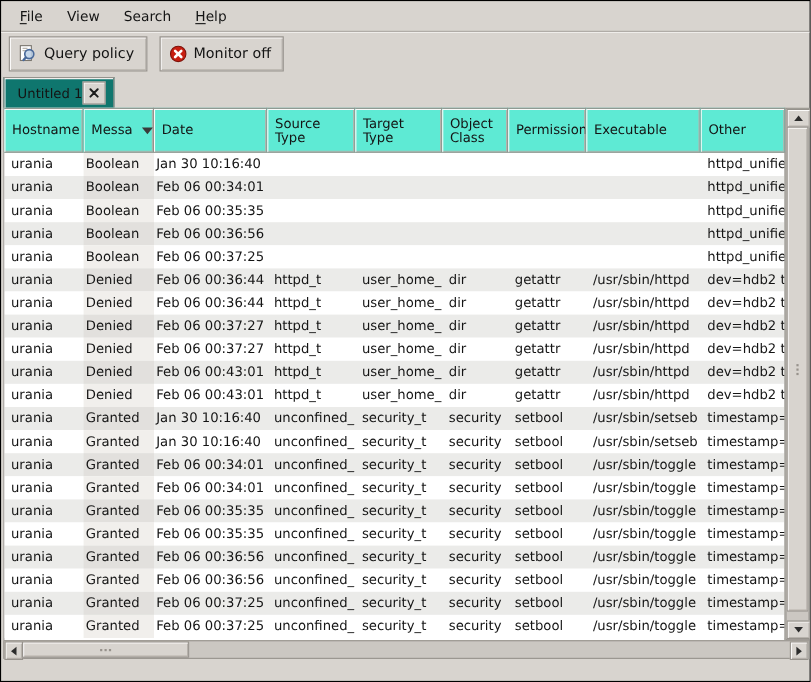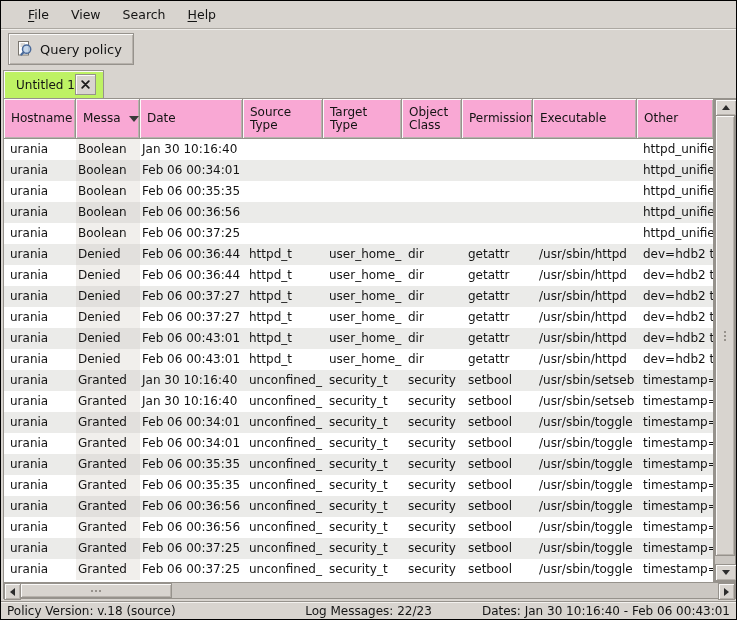--- a/index.html
+++ b/index.html
@@ -4,42 +4,42 @@
 <style>
   html,body{margin:0;padding:0;background:#888;}
   .window{
     position:relative;width:737px;height:620px;box-sizing:border-box;
     background:#d8d4cf;border:1px solid #000;overflow:hidden;
     font-family:"DejaVu Sans","Liberation Sans",sans-serif;font-size:12px;color:#141414;
     -webkit-font-smoothing:antialiased;
   }
   
   .menubar{position:absolute;left:0;top:0;right:0;height:27px;display:flex;align-items:center;
-    padding-left:16px;border-bottom:1px solid #aca8a2;box-shadow:0 1px 0 #efedea;}
+    padding-left:6px;border-bottom:1px solid #aca8a2;box-shadow:0 1px 0 #efedea;}
   .menu-item{padding:5px 11px;cursor:default;font-size:12.5px;}
   .menu-item u{text-underline-offset:2px;}
   
   .toolbar{position:absolute;left:7px;top:32px;display:flex;gap:11px;}
   .tbtn{display:flex;align-items:center;gap:6px;height:30px;padding:0 11px 0 8px;
     background:#d8d4cf;border:1px solid #96928c;
     box-shadow:inset 1px 1px 0 #fbfaf9, inset -1px -1px 0 #b7b2ac;font-size:13px;cursor:default;}
   .tbtn svg{display:block;}
   
   .tabstrip{position:absolute;left:2px;top:69px;height:28px;}
   .tab{display:inline-flex;align-items:center;height:27px;padding:0 7px 0 12px;gap:0;
-    background:#bef264;border:1px solid #96928c;border-bottom:none;
+    background:#0f766e;border:1px solid #96928c;border-bottom:none;
     box-shadow:inset 1px 1px 0 #fbfaf9;}
   .tab-close{width:19px;height:19px;display:flex;align-items:center;justify-content:center;
     background:#d8d4cf;border:1px solid #96928c;box-shadow:inset 1px 1px 0 #fbfaf9;
     cursor:default;}
   .tab-close svg{display:block;}
   
   .header-row{position:absolute;left:2px;top:97px;width:711px;height:41px;display:flex;
     box-sizing:border-box;border-left:1px solid #96928c;background:#d8d4cf;}
-  .hcell{box-sizing:border-box;flex-shrink:0;background:#f9a8d4;
+  .hcell{box-sizing:border-box;flex-shrink:0;background:#5eead4;
     border-top:1px solid #96928c;border-bottom:1px solid #96928c;border-right:1px solid #96928c;
     box-shadow:inset 1px 1px 0 #fbfaf9, inset -1px -1px 0 #b7b2ac;
     display:flex;align-items:center;padding-left:7px;overflow:hidden;cursor:default;}
   .hlabel{line-height:13px;}
   .sort-arrow{width:0;height:0;border-left:5px solid transparent;border-right:5px solid transparent;
     border-top:6px solid #3a3a3a;margin-left:8px;flex-shrink:0;}
   
   .col-hostname{width:72px;}.col-message{width:64px;}.col-date{width:103px;}
   .col-source_type{width:80px;}.col-target_type{width:79px;}.col-object_class{width:60px;}
   .col-permission{width:71px;}.col-executable{width:104px;}.col-other{width:86px;flex:1 1 auto;}
@@ -107,20 +107,29 @@
         <svg width="17" height="16" viewBox="0 0 17 16">
           <rect x="1.5" y="0.5" width="10" height="13.5" fill="#ffffff" stroke="#7a766f"></rect>
           <line x1="3.5" y1="3" x2="8" y2="3" stroke="#b9b5ae" stroke-width="1"></line>
           <line x1="3.5" y1="5" x2="9" y2="5" stroke="#b9b5ae" stroke-width="1"></line>
           <circle cx="9.6" cy="8.2" r="4.1" fill="#bcd0e6" fill-opacity="0.85" stroke="#4a6a9a" stroke-width="1.5"></circle>
           <line x1="6.4" y1="11.4" x2="4.4" y2="13.6" stroke="#4a6a9a" stroke-width="2.2" stroke-linecap="round"></line>
         </svg>
       </span>
       <span>Query policy</span>
     </div>
+    <div class="tbtn">
+      <span>
+        <svg width="16" height="16" viewBox="0 0 16 16">
+          <circle cx="8" cy="8" r="7" fill="#c81f11" stroke="#7e120a"></circle>
+          <path d="M5.2 5.2 L10.8 10.8 M10.8 5.2 L5.2 10.8" stroke="#ffffff" stroke-width="2.4" stroke-linecap="round"></path>
+        </svg>
+      </span>
+      <span>Monitor off</span>
+    </div>
   </div>
 
   <div class="tabstrip">
     <div class="tab">
       <span>Untitled 1</span>
       <span class="tab-close">
         <span>
           <svg width="9" height="9" viewBox="0 0 9 9">
             <path d="M1.2 1.2 L7.8 7.8 M7.8 1.2 L1.2 7.8" stroke="#1c1c1c" stroke-width="1.8" stroke-linecap="round"></path>
           </svg>
@@ -432,19 +441,14 @@
       <span class="tri tri-left"></span>
     </div>
     <div class="hthumb">
       <span class="grip-h"></span>
     </div>
     <div class="sb-btn sb-right">
       <span class="tri tri-right"></span>
     </div>
   </div>
 
-  <div class="statusbar">
-    <span class="sb-sec-left">Policy Version: v.18 (source)</span>
-    <span class="sb-sec-mid">Log Messages: 22/23</span>
-    <span class="sb-sec-right">Dates: Jan 30 10:16:40 - Feb 06 00:43:01</span>
-  </div>
 
 </div>
 
 </body></html>

